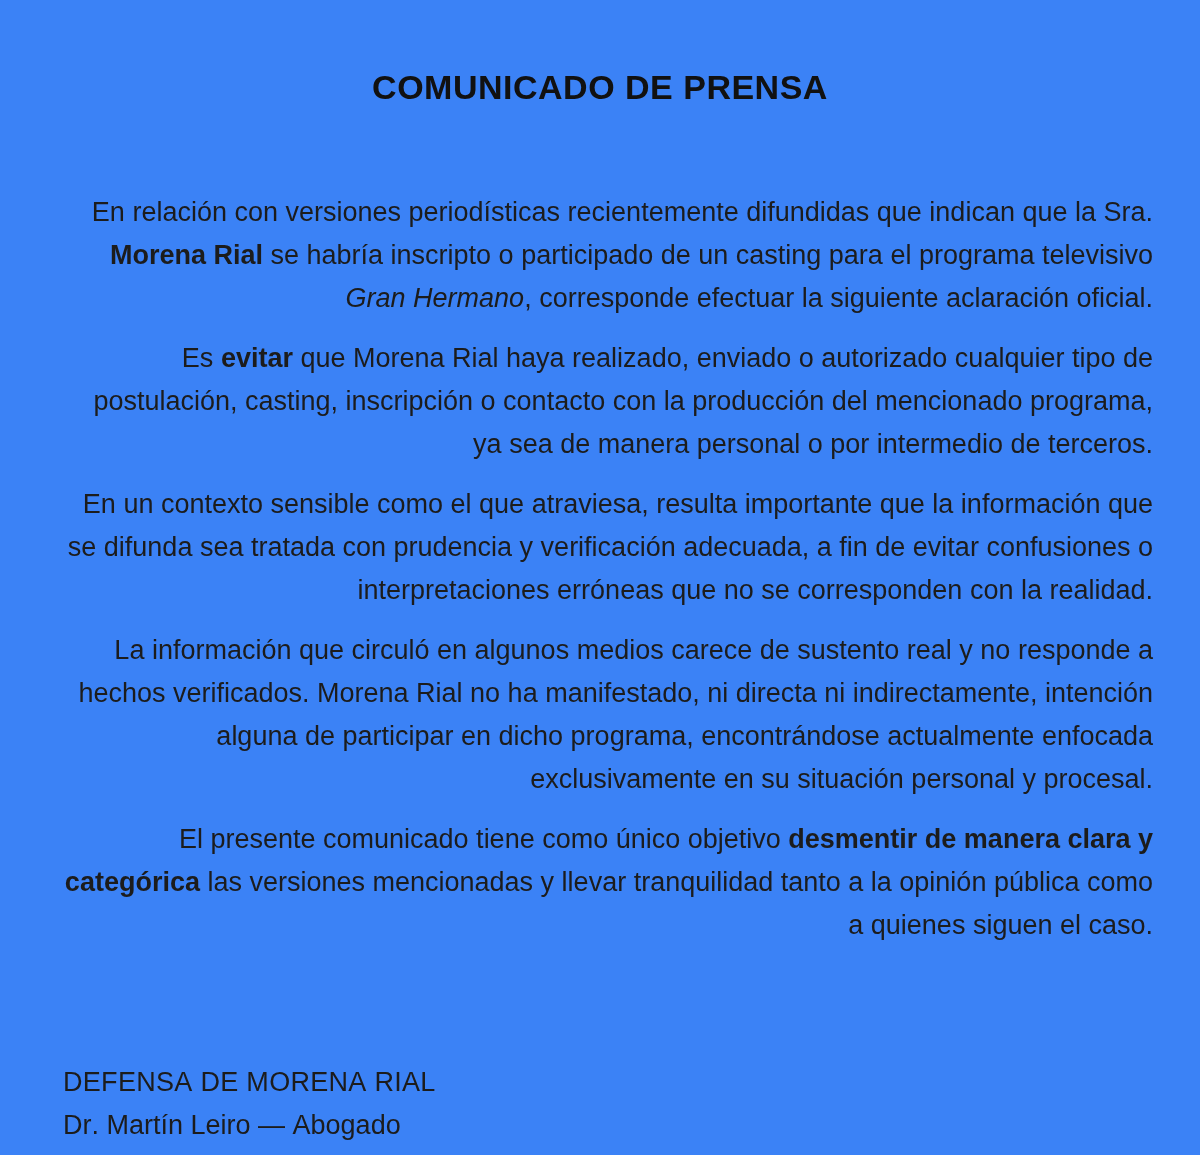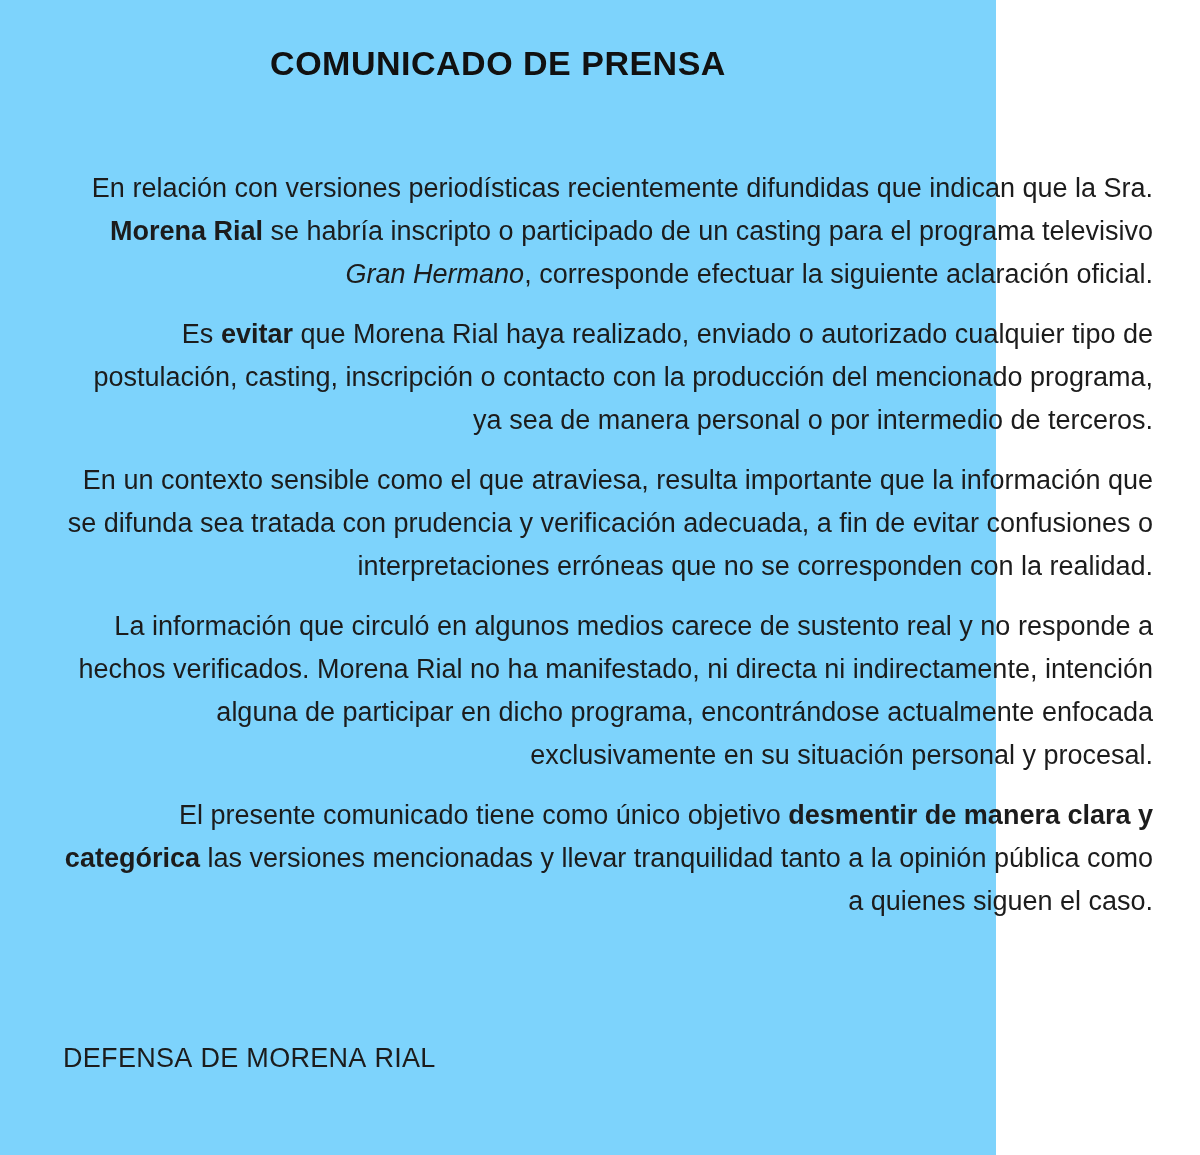--- a/index.html
+++ b/index.html
@@ -12,24 +12,24 @@
     height: 1155px;
     overflow: hidden;
     font-family: "Liberation Sans", "DejaVu Sans", sans-serif;
     color: #1c1c1c;
     font-kerning: none;
     font-feature-settings: "kern" 0, "liga" 0;
     -webkit-font-smoothing: antialiased;
   }
   .page {
     box-sizing: border-box;
-    width: 996px;
+    width: 1200px;
     height: 1155px;
-    padding-top: 43px;
-    background: #7dd3fc;
+    padding-top: 67px;
+    background: #3b82f6;
   }
   .doc-title {
     margin: 0 0 84px 0;
     font-size: 34px;
     line-height: 40px;
     font-weight: 700;
     text-align: center;
     letter-spacing: 0.5px;
     color: #111111;
   }
@@ -69,15 +69,16 @@
     <div id="paragraphs-host">
         <p class="para"><span>En relación con versiones periodísticas recientemente difundidas que indican que la Sra. </span><span class="b">Morena Rial</span><span> se habría inscripto o participado de un casting para el programa televisivo </span><span class="i">Gran Hermano</span><span>, corresponde efectuar la siguiente aclaración oficial.</span></p>
         <p class="para"><span>Es </span><span class="b">evitar</span><span> que Morena Rial haya realizado, enviado o autorizado cualquier tipo de postulación, casting, inscripción o contacto con la producción del mencionado programa, ya sea de manera personal o por intermedio de terceros.</span></p>
         <p class="para"><span>En un contexto sensible como el que atraviesa, resulta importante que la información que se difunda sea tratada con prudencia y verificación adecuada, a fin de evitar confusiones o interpretaciones erróneas que no se corresponden con la realidad.</span></p>
         <p class="para"><span>La información que circuló en algunos medios carece de sustento real y no responde a hechos verificados. Morena Rial no ha manifestado, ni directa ni indirectamente, intención alguna de participar en dicho programa, encontrándose actualmente enfocada exclusivamente en su situación personal y procesal.</span></p>
         <p class="para"><span>El presente comunicado tiene como único objetivo </span><span class="b">desmentir de manera clara y categórica</span><span> las versiones mencionadas y llevar tranquilidad tanto a la opinión pública como a quienes siguen el caso.</span></p>
       </div>
 
     <div class="signature">
       <p class="sig-line sig-org">DEFENSA DE MORENA RIAL</p>
+      <p class="sig-line sig-person">Dr. Martín Leiro — Abogado</p>
     </div>
   </div>
 </div>
 
 </body></html>

